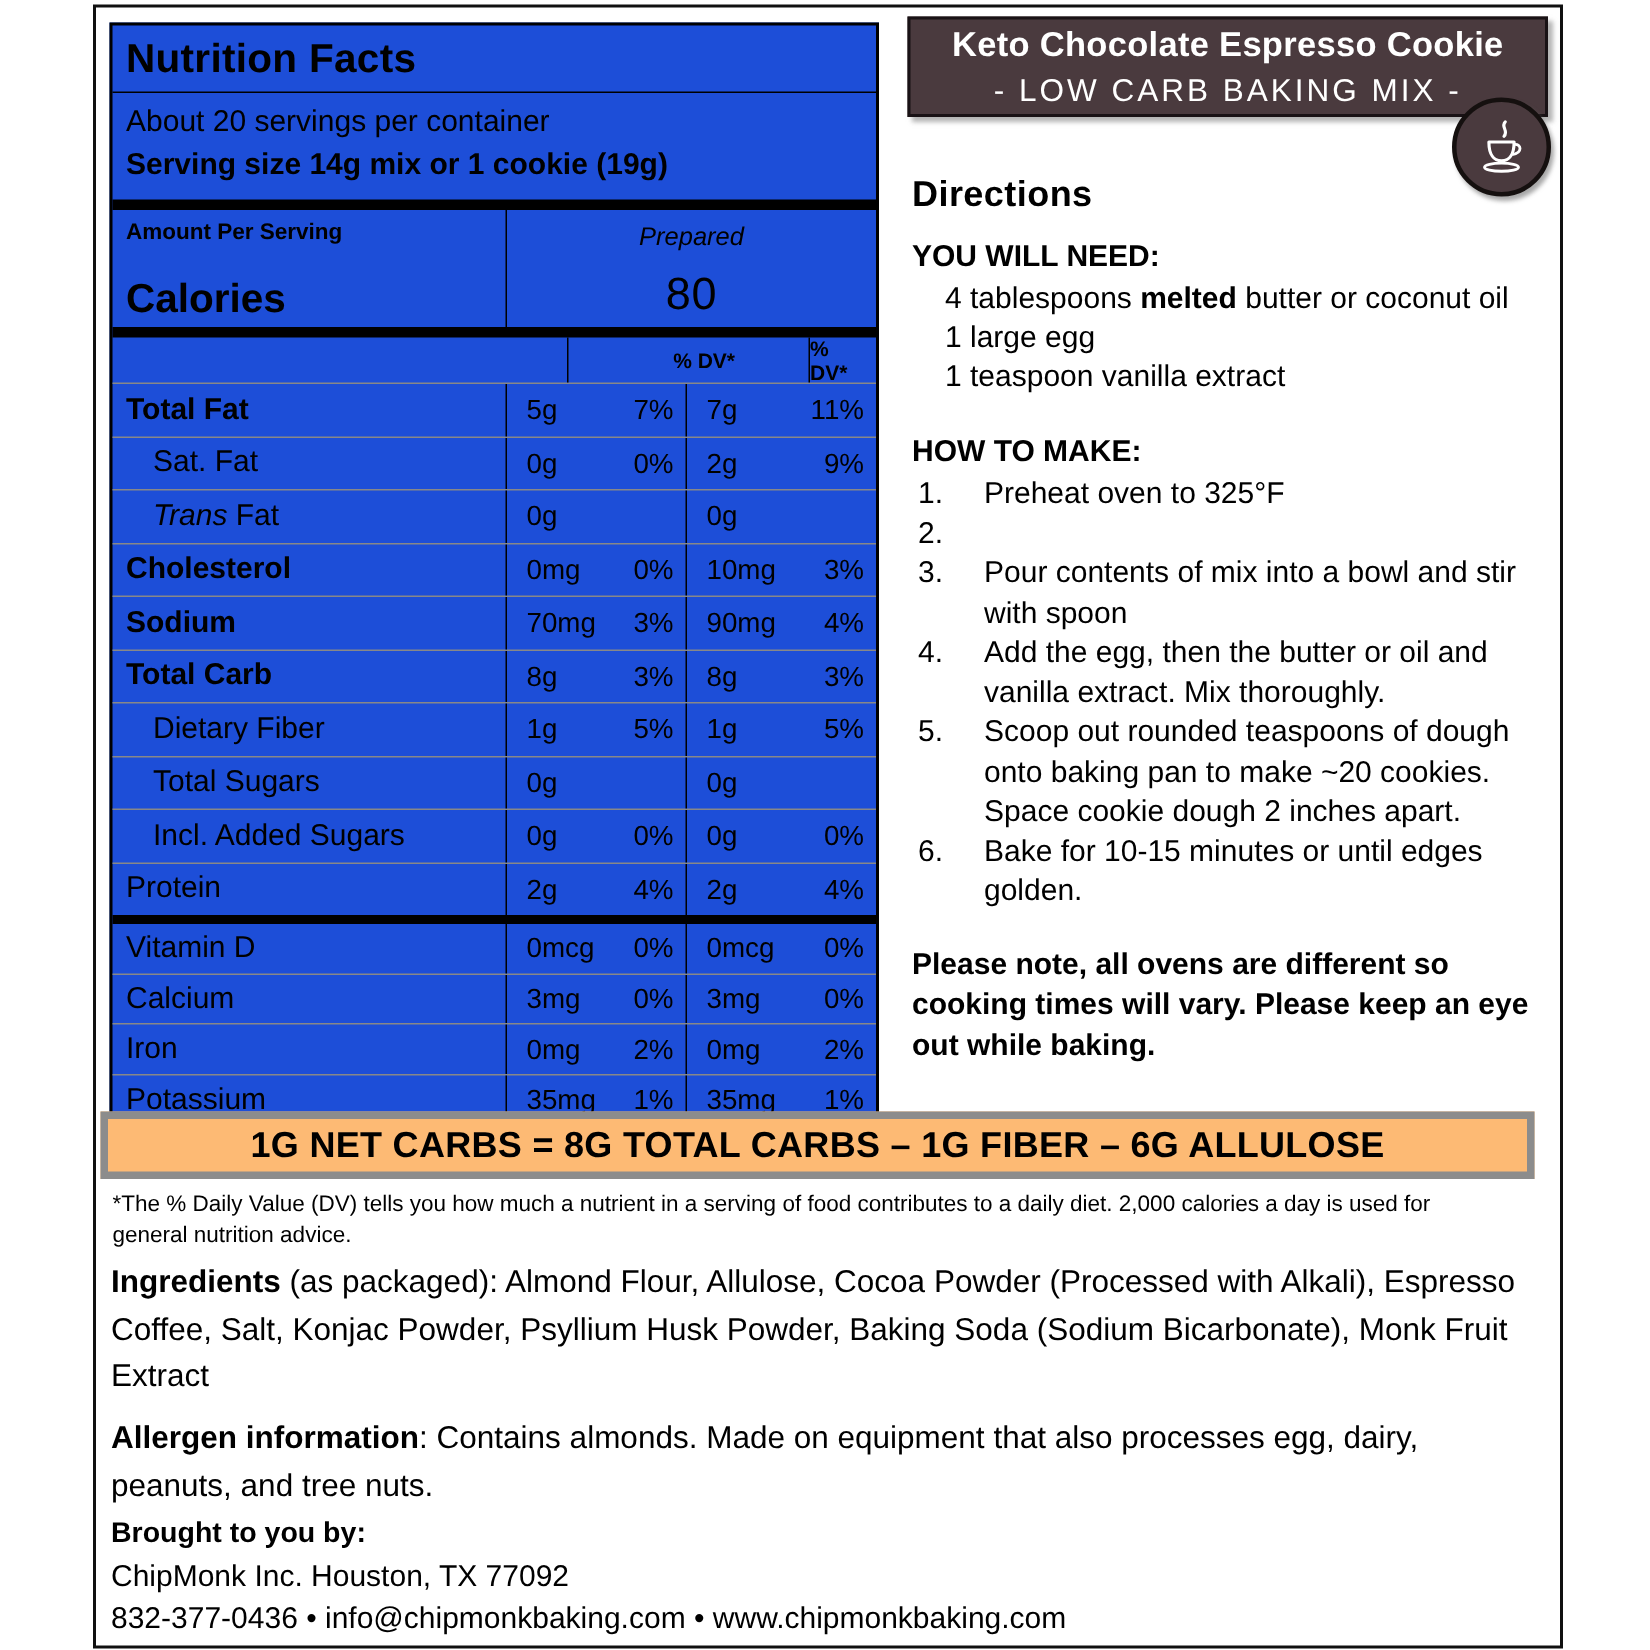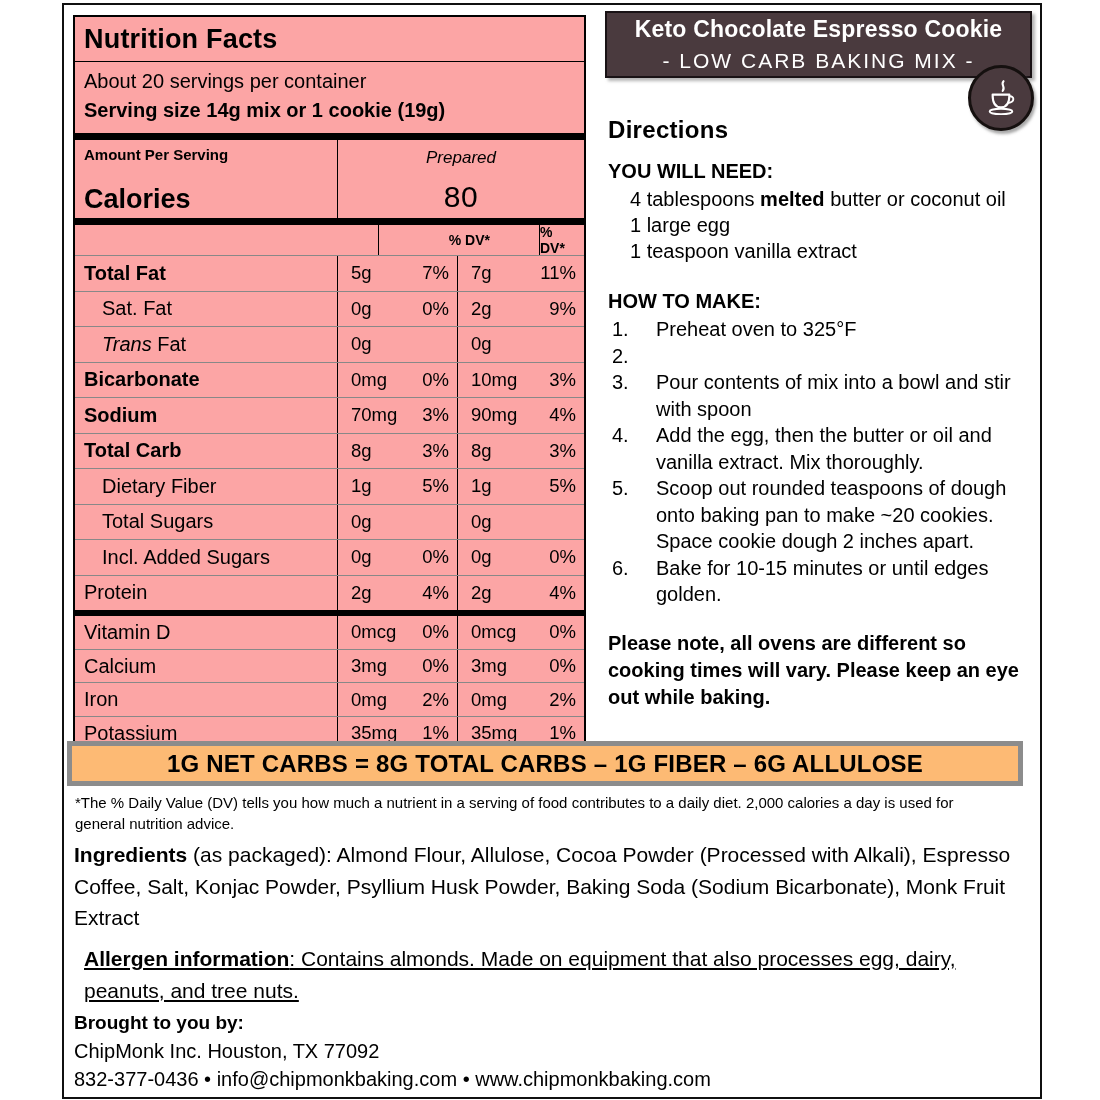--- a/index.html
+++ b/index.html
@@ -5,21 +5,21 @@
   html,body{margin:0;padding:0;}
   body{
     width:1100px;height:1100px;position:relative;background:#ffffff;
     font-family:"Liberation Sans","DejaVu Sans",sans-serif;color:#000;
     overflow:hidden;-webkit-font-smoothing:antialiased;
   }
   .abs{position:absolute;}
   
   #frame{left:62px;top:3px;width:976px;height:1092px;border:2px solid #101010;background:#fff;}
   
-  #nf{left:73px;top:15px;width:513px;border:2.5px solid #000;border-bottom-width:4px;background:#fca5a5;box-sizing:border-box;}
+  #nf{left:73px;top:15px;width:513px;border:2.5px solid #000;border-bottom-width:4px;background:#1d4ed8;box-sizing:border-box;}
   .nf-title{font-size:27px;font-weight:700;padding:7px 9px 6px;border-bottom:1.5px solid #000;letter-spacing:.2px;}
   .nf-serv{padding:5px 9px 8px;font-size:20px;line-height:29px;}
   .nf-serv .l2{font-weight:700;}
   .bar{height:7px;background:#000;}
   .bar.small{height:6px;}
   .cal-row{display:flex;height:78px;}
   .cal-name{flex:0 0 262px;display:flex;flex-direction:column;justify-content:space-between;padding:6px 0 3px 9px;box-sizing:border-box;}
   .cal-aps{font-size:15px;font-weight:700;}
   .cal-word{font-size:27px;font-weight:700;}
   .cal-col{flex:0 0 120px;border-left:1.5px solid #000;display:flex;flex-direction:column;justify-content:space-between;align-items:center;padding:8px 0 4px;box-sizing:border-box;}
@@ -54,21 +54,21 @@
   .gap28{height:26px;}
   .step{display:flex;font-size:20px;line-height:26.5px;margin:0;}
   .step-num{flex:0 0 48px;padding-left:4px;box-sizing:border-box;}
   .step-text{flex:1;}
   .note{font-size:20px;font-weight:700;line-height:27px;margin-top:22px;width:420px;}
   
   #netcarbs{left:67px;top:741px;width:956px;height:45px;border:5px solid #8c8c8c;box-sizing:border-box;
     display:flex;align-items:center;justify-content:center;font-size:24px;font-weight:700;letter-spacing:.2px;background:#fdba74;}
   #footnote{left:75px;top:792px;width:925px;font-size:15px;line-height:21px;}
   #ingredients{left:74px;top:839px;width:950px;font-size:21px;line-height:31.5px;}
-  #allergen{left:84px;top:943px;width:950px;font-size:21px;line-height:31.5px;text-decoration:underline;}
+  #allergen{left:74px;top:943px;width:950px;font-size:21px;line-height:31.5px;}
   .blbl{font-weight:700;}
   #footer{left:74px;top:1009px;font-size:20px;line-height:28px;}
   #footer .brought{font-weight:700;font-size:19px;}
   svg{display:block;}
 </style>
 </head>
 <body>
 
 <div id="frame" class="abs"></div>
 
@@ -125,21 +125,21 @@
     <div class="c-val">
         <span>0g</span>
         <span></span>
       </div>
     <div class="c-val last">
         <span>0g</span>
         <span></span>
       </div>
   </div>
   <div class="nf-row">
-    <div class="c-name bold">Bicarbonate</div>
+    <div class="c-name bold">Cholesterol</div>
     <div class="c-val">
         <span>0mg</span>
         <span>0%</span>
       </div>
     <div class="c-val last">
         <span>10mg</span>
         <span>3%</span>
       </div>
   </div>
   <div class="nf-row">

